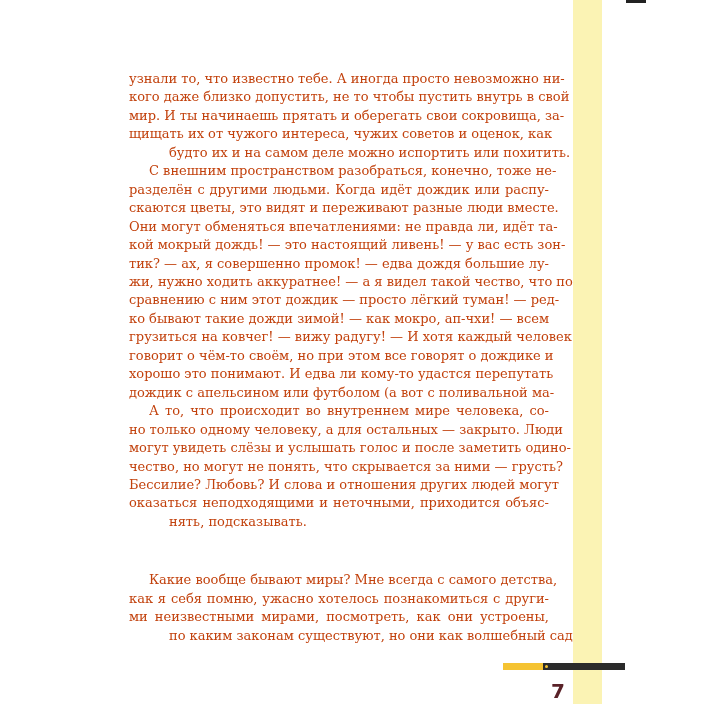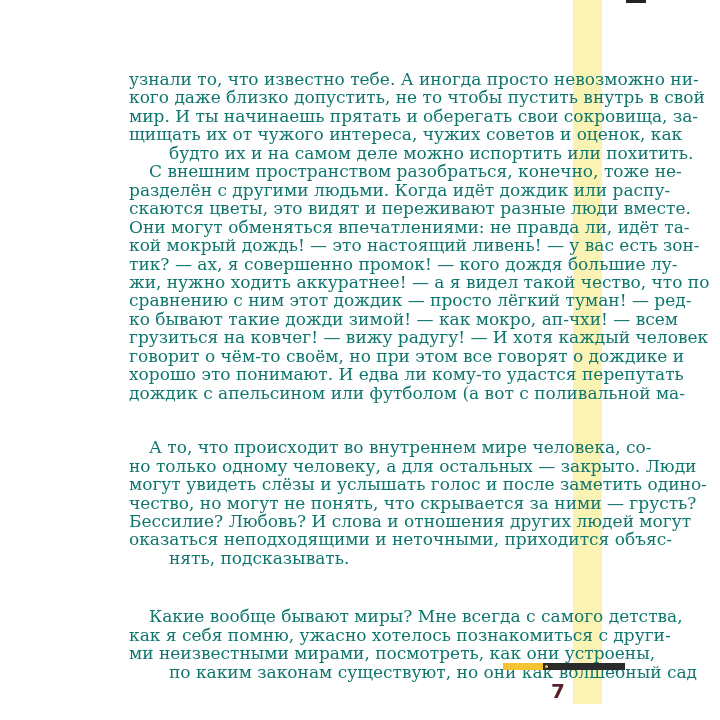--- a/index.html
+++ b/index.html
@@ -11,21 +11,21 @@
       position: absolute; left: 573px; top: 0; width: 29px; height: 704px;
       background: #fbf3b4;
     }
     .top-mark {
       position: absolute; left: 626px; top: 0; width: 20px; height: 3px;
       background: #222;
     }
     .text-block {
       position: absolute; left: 129px; top: 70px; width: 420px;
       font-family: "DejaVu Serif", serif;
-      font-size: 17px; line-height: 18.45px; color: #0f766e;
+      font-size: 13px; line-height: 18.45px; color: #c2410c;
       text-align: justify; hyphens: manual;
     }
     .text-block p { margin: 0; text-indent: 0; }
     .text-block .line { display: block; text-align: justify; text-align-last: justify; white-space: nowrap; }
     .text-block .line.last { text-align-last: left; margin-left: 40px; }
     .bar {
       position: absolute; left: 503px; top: 663px; height: 7px; width: 122px;
     }
     .bar-yellow { position: absolute; left: 0; top: 0; width: 40px; height: 7px; background: #f5c332; }
     .bar-dark { position: absolute; left: 40px; top: 0; width: 82px; height: 7px; background: #2b2b2b; }
@@ -49,31 +49,31 @@
       <span class="line">мир. И ты начинаешь прятать и оберегать свои сокровища, за-</span>
       <span class="line">щищать их от чужого интереса, чужих советов и оценок, как</span>
       <span class="line last">будто их и на самом деле можно испортить или похитить.</span>
     </p>
     <p>
       <span class="line" style="text-indent: 20px;">С внешним пространством разобраться, конечно, тоже не-</span>
       <span class="line">разделён с другими людьми. Когда идёт дождик или распу-</span>
       <span class="line">скаются цветы, это видят и переживают разные люди вместе.</span>
       <span class="line">Они могут обменяться впечатлениями: не правда ли, идёт та-</span>
       <span class="line">кой мокрый дождь! — это настоящий ливень! — у вас есть зон-</span>
-      <span class="line">тик? — ах, я совершенно промок! — кого дождя большие лу-</span>
+      <span class="line">тик? — ах, я совершенно промок! — едва дождя большие лу-</span>
       <span class="line">жи, нужно ходить аккуратнее! — а я видел такой чество, что по</span>
       <span class="line">сравнению с ним этот дождик — просто лёгкий туман! — ред-</span>
       <span class="line">ко бывают такие дожди зимой! — как мокро, ап-чхи! — всем</span>
       <span class="line">грузиться на ковчег! — вижу радугу! — И хотя каждый человек</span>
       <span class="line">говорит о чём-то своём, но при этом все говорят о дождике и</span>
       <span class="line">хорошо это понимают. И едва ли кому-то удастся перепутать</span>
       <span class="line">дождик с апельсином или футболом (а вот с поливальной ма-</span>
     </p>
     <p>
-      <span class="line" style="text-indent: 20px; margin-top: 36px;">А то, что происходит во внутреннем мире человека, со-</span>
+      <span class="line" style="text-indent: 20px;">А то, что происходит во внутреннем мире человека, со-</span>
       <span class="line">но только одному человеку, а для остальных — закрыто. Люди</span>
       <span class="line">могут увидеть слёзы и услышать голос и после заметить одино-</span>
       <span class="line">чество, но могут не понять, что скрывается за ними — грусть?</span>
       <span class="line">Бессилие? Любовь? И слова и отношения других людей могут</span>
       <span class="line">оказаться неподходящими и неточными, приходится объяс-</span>
       <span class="line last">нять, подсказывать.</span>
     </p>
     <p>
       <span class="line" style="text-indent: 20px; margin-top: 40px;">Какие вообще бывают миры? Мне всегда с самого детства,</span>
       <span class="line">как я себя помню, ужасно хотелось познакомиться с други-</span>

